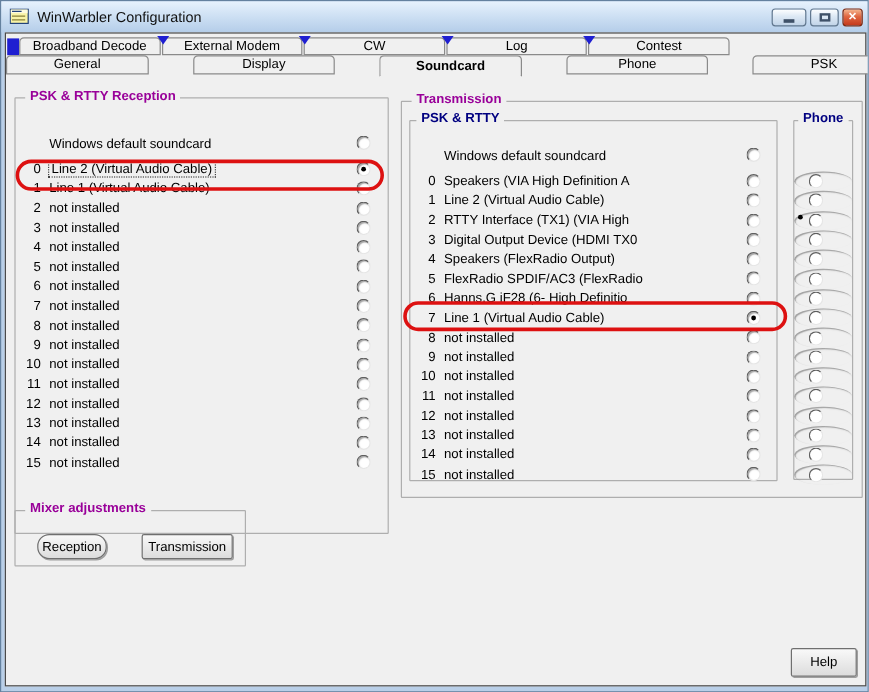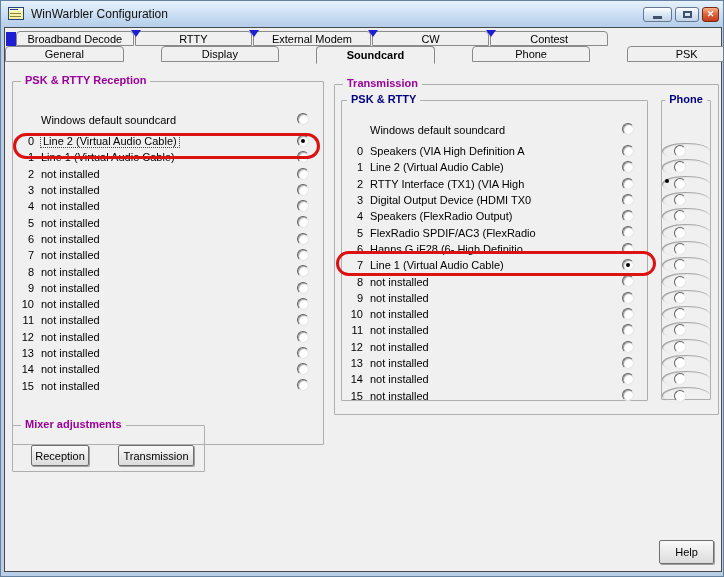--- a/index.html
+++ b/index.html
@@ -105,23 +105,23 @@
           <span>✕</span>
         </div>
     </div>
   </div>
 
   <div class="client">
 
     <div class="corner-square"></div>
     <div class="tabstrip1" id="tabrow1">
         <div class="tab">Broadband Decode</div>
-        <div class="tab"><span class="marker"></span>RTTY</div>
         <div class="tab"><span class="marker"></span>External Modem</div>
         <div class="tab"><span class="marker"></span>CW</div>
+        <div class="tab"><span class="marker"></span>Log</div>
         <div class="tab"><span class="marker"></span>Contest</div>
       </div>
     <div class="tabstrip2" id="tabrow2">
         <div class="tab">General</div>
         <div class="tab">Display</div>
         <div class="tab active">Soundcard</div>
         <div class="tab">Phone</div>
         <div class="tab">PSK</div>
       </div>
 
@@ -363,20 +363,20 @@
             </div>
           </div>
       </div>
     </div>
 
     <div class="annotation" style="left:8px;top:105px;width:307px;height:26px;"></div>
     <div class="annotation" style="left:331px;top:223px;width:320px;height:25px;"></div>
 
     <div class="groupbox" style="left:7px;top:397px;width:193px;height:47px;">
       <span class="group-title">Mixer adjustments</span>
-      <div class="btn" style="left:18px;top:19px;width:58px;height:21px;position:absolute;">Reception</div>
+      <div class="btn" style="left:18px;top:19px;width:58px;height:21px;position:absolute;border-radius:10px;">Reception</div>
       <div class="btn" style="left:105px;top:19px;width:76px;height:21px;position:absolute;">Transmission</div>
     </div>
 
     <div class="btn" style="left:654px;top:512px;width:55px;height:24px;">Help</div>
 
   </div>
 </div>
 
 </body></html>

